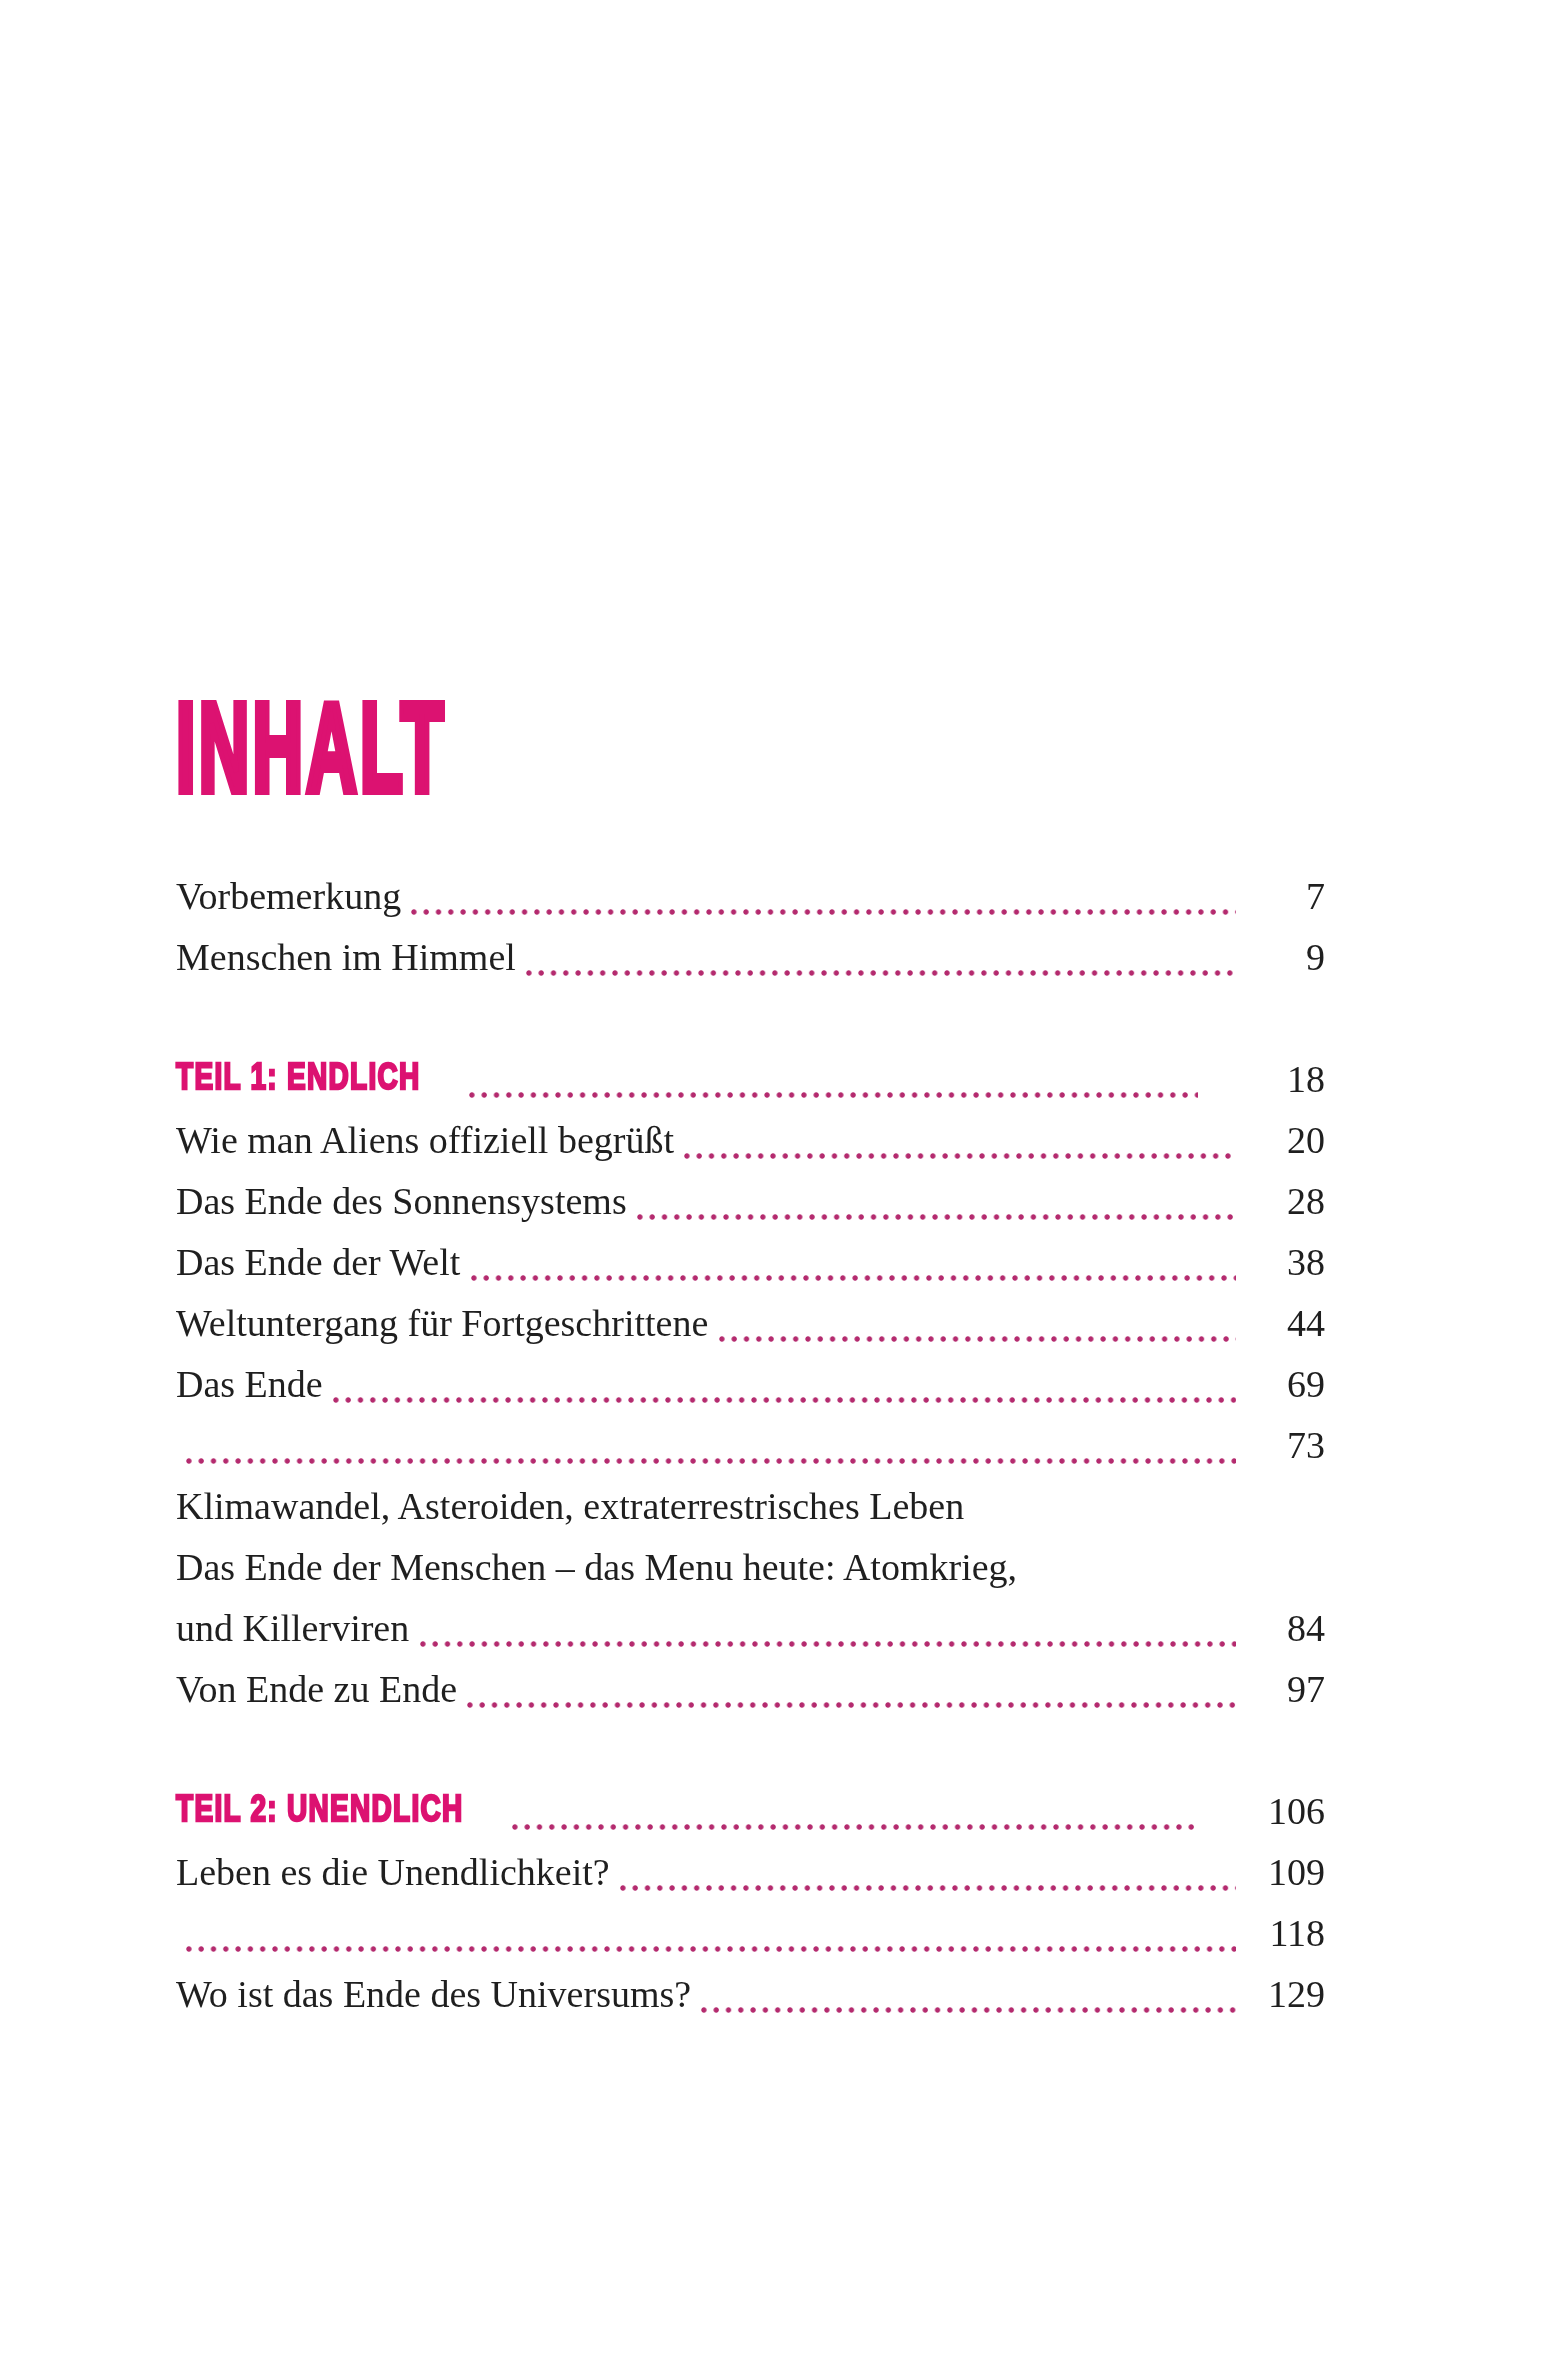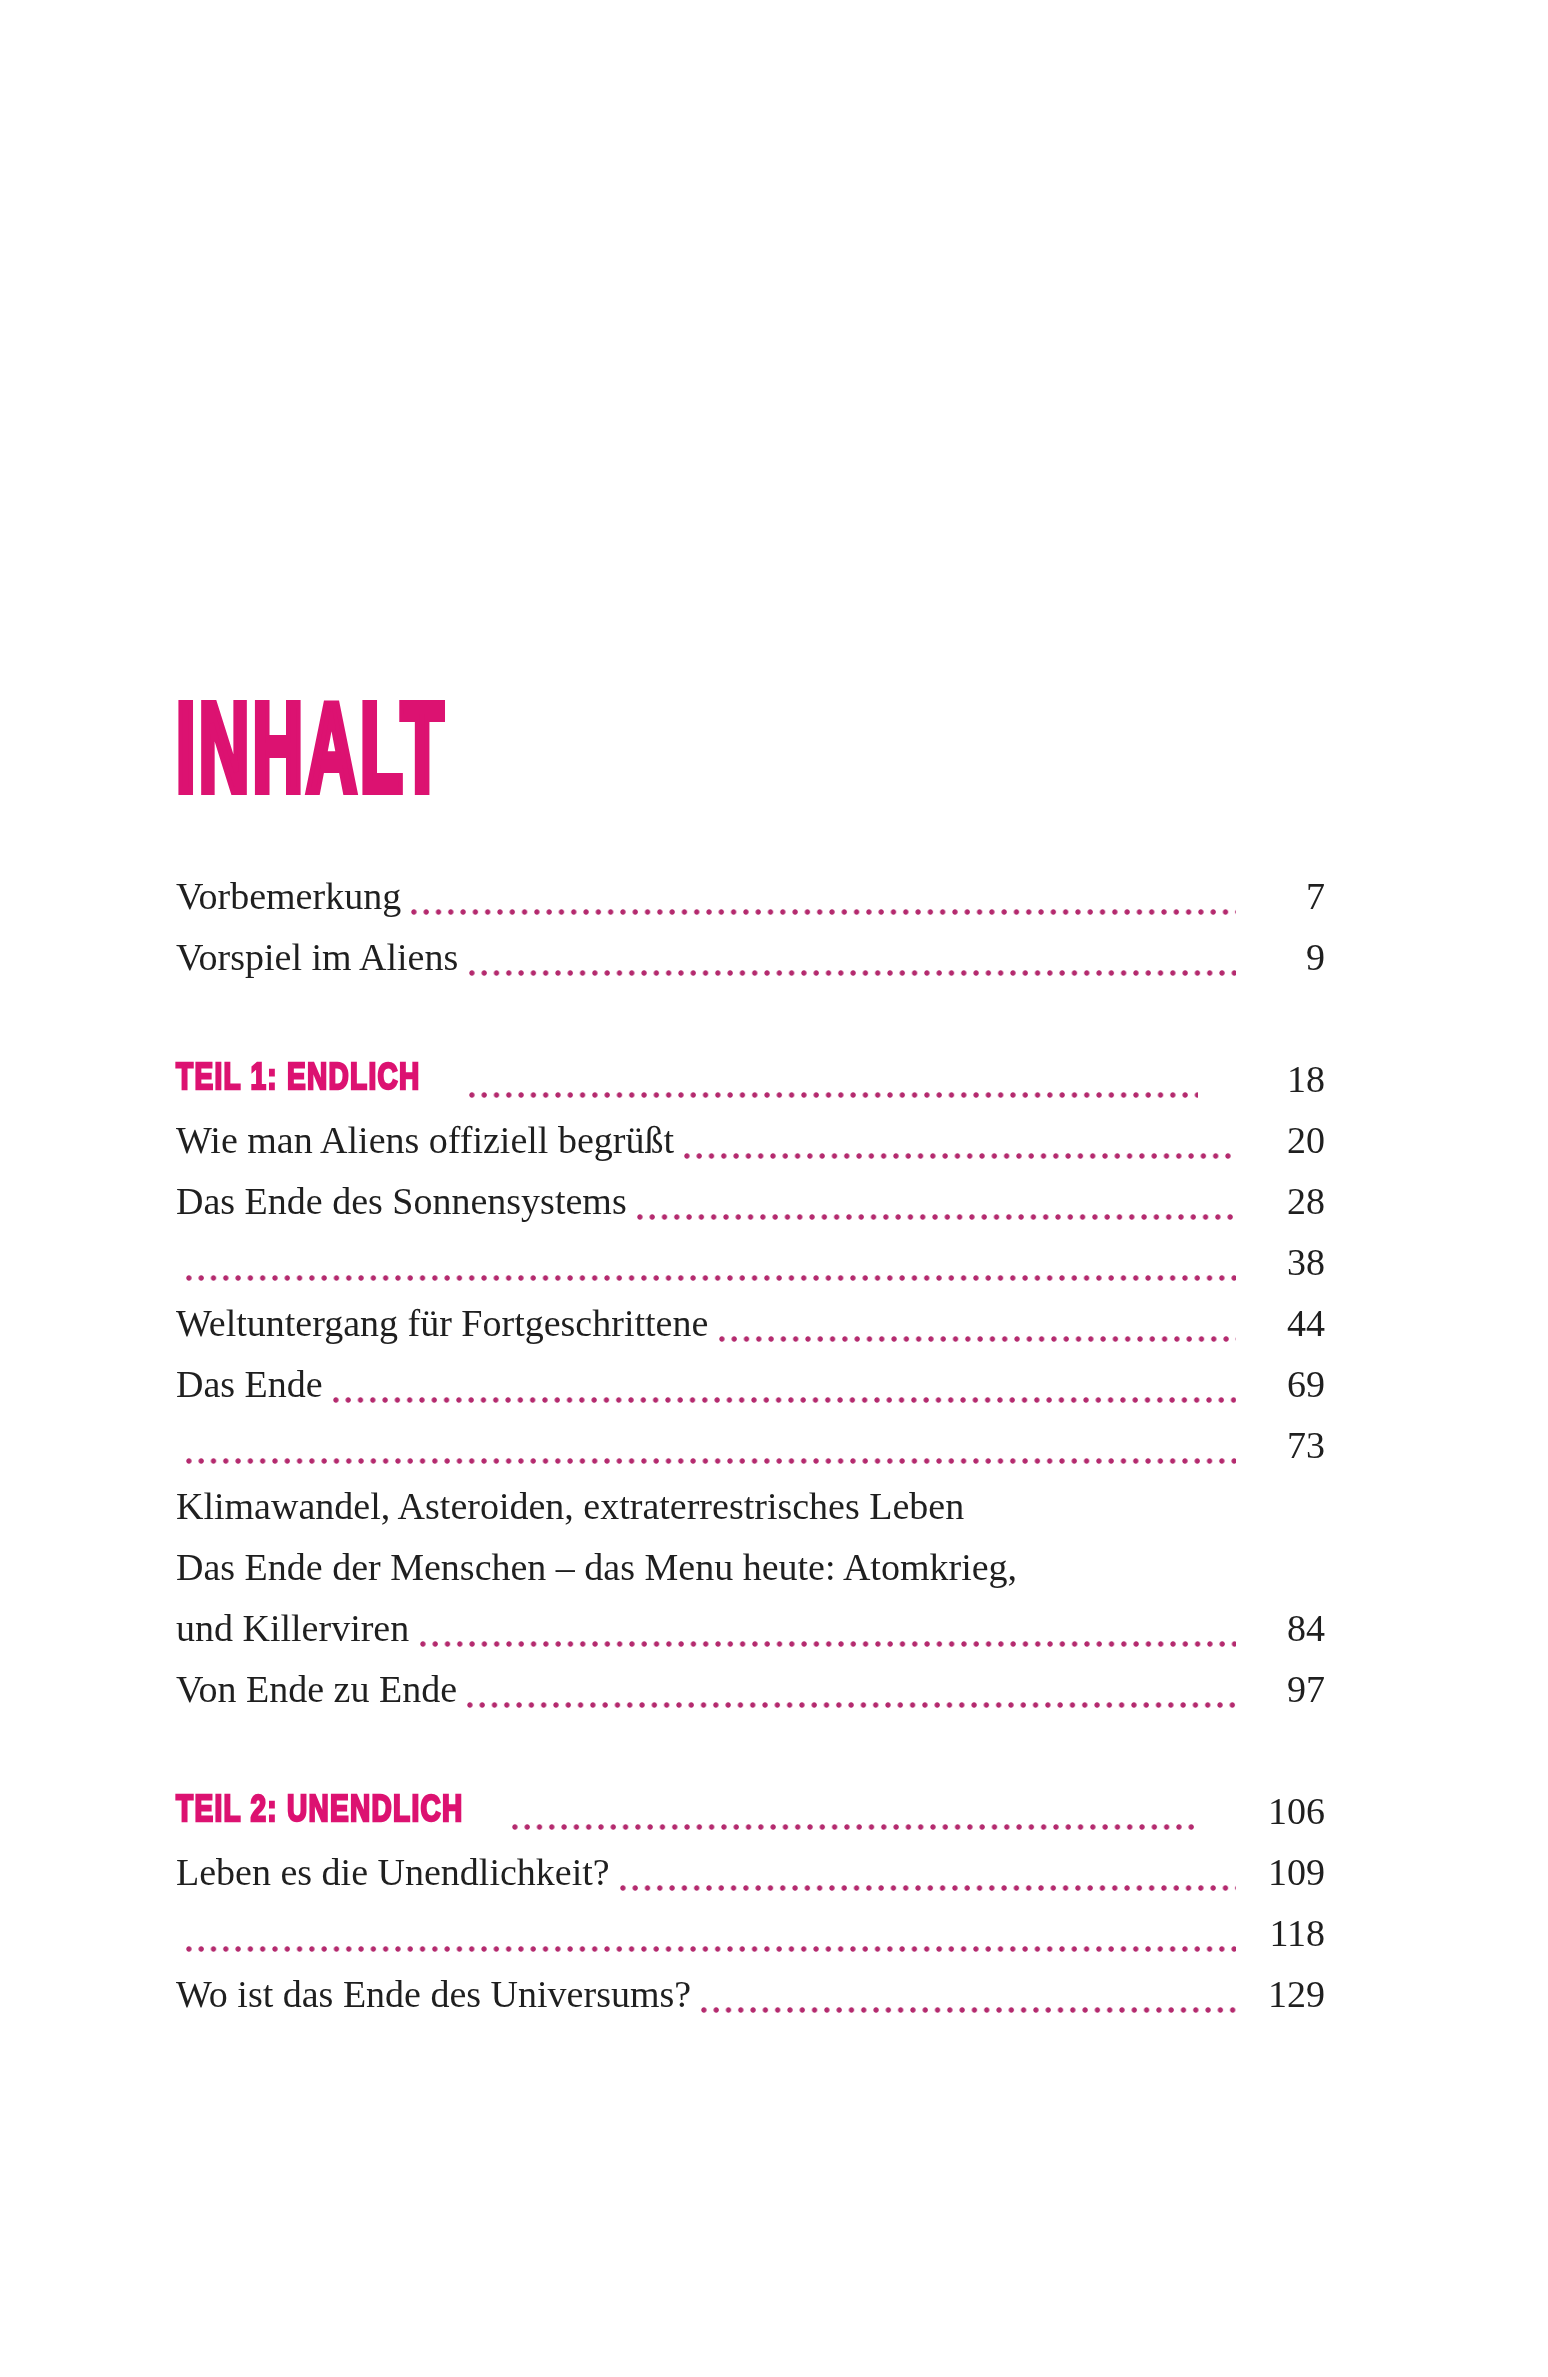--- a/index.html
+++ b/index.html
@@ -82,40 +82,41 @@
 <div class="page">
   <div class="content">
     <h1 class="title">INHALT</h1>
     <div class="toc" id="toc">
         <div class="row entry">
           <span class="label">Vorbemerkung</span>
           <span class="leader"></span>
           <span class="pagenum">7</span>
         </div>
         <div class="row entry">
-          <span class="label">Vorspiel im Aliens</span>
+          <span class="label">Menschen im Himmel</span>
           <span class="leader"></span>
           <span class="pagenum">9</span>
         </div>
         <div class="row section">
           <span class="label">TEIL 1: ENDLICH</span>
           <span class="leader"></span>
           <span class="pagenum">18</span>
         </div>
         <div class="row entry">
           <span class="label">Wie man Aliens offiziell begrüßt</span>
           <span class="leader"></span>
           <span class="pagenum">20</span>
         </div>
         <div class="row entry">
           <span class="label">Das Ende des Sonnensystems</span>
           <span class="leader"></span>
           <span class="pagenum">28</span>
         </div>
         <div class="row entry">
+          <span class="label">Das Ende der Welt</span>
           <span class="leader"></span>
           <span class="pagenum">38</span>
         </div>
         <div class="row entry">
           <span class="label">Weltuntergang für Fortgeschrittene</span>
           <span class="leader"></span>
           <span class="pagenum">44</span>
         </div>
         <div class="row entry">
           <span class="label">Das Ende</span>

